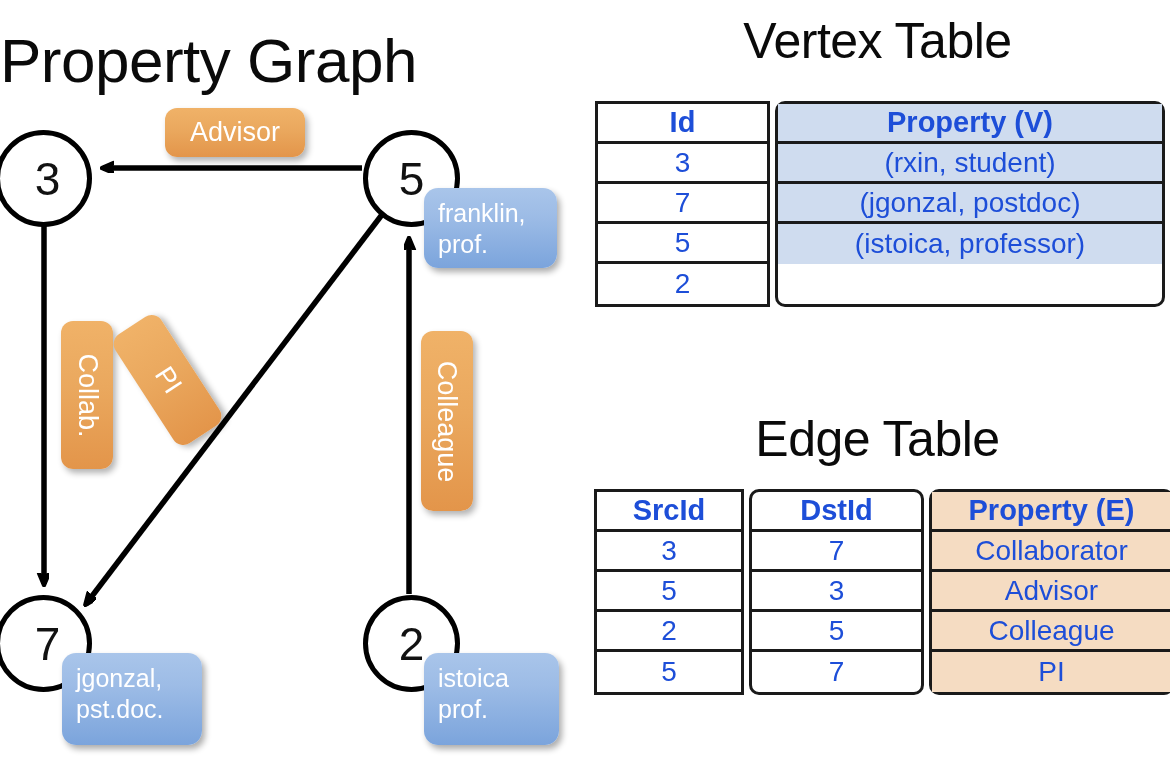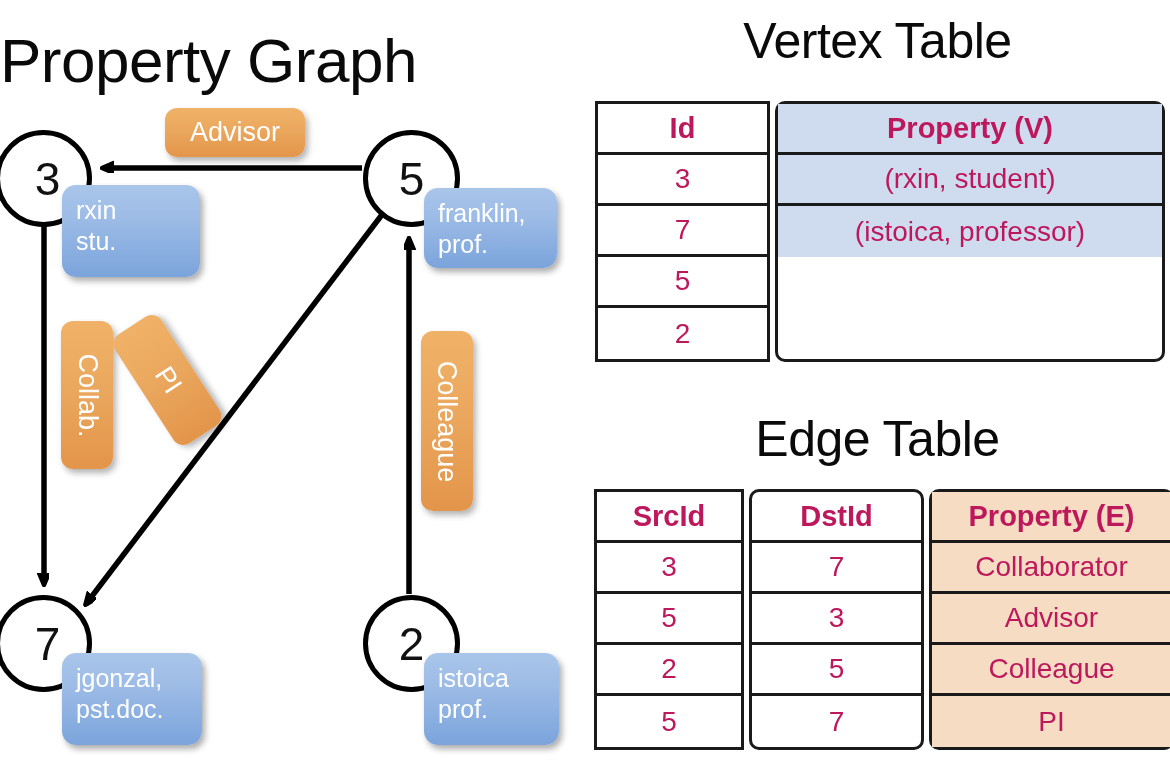--- a/index.html
+++ b/index.html
@@ -146,28 +146,28 @@
   .tbl-col {
     border: 3px solid #1a1a1a;
     box-sizing: border-box;
     display: flex;
     flex-direction: column;
     background: #ffffff;
   }
   .tbl-col + .tbl-col { margin-left: 5px; border-radius: 10px; }
   .cell {
     box-sizing: border-box;
-    height: 51px;
+    height: 40px;
     display: flex;
     align-items: center;
     justify-content: center;
     font-size: 28px;
     font-weight: 300;
     font-family: "Liberation Sans", sans-serif;
-    color: #be185d;
+    color: #1d4ed8;
     border-bottom: 3px solid #1a1a1a;
     white-space: nowrap;
   }
   .cell:last-child { border-bottom: none; }
   .cell.head { font-weight: bold; font-size: 29px; }
   .fill-blue   { background: #cfdcef; }
   .fill-orange { background: #f5dcc2; }
 
   
   #vertex-table { left: 595px; top: 101px; }
@@ -222,24 +222,20 @@
   <div id="vertex-5" class="vertex-node">
     <span class="vlabel">5</span>
   </div>
   <div id="vertex-7" class="vertex-node">
     <span class="vlabel">7</span>
   </div>
   <div id="vertex-2" class="vertex-node">
     <span class="vlabel">2</span>
   </div>
 
-  <div id="bubble-rxin" class="prop-bubble">
-    <div>rxin</div>
-    <div>stu.</div>
-  </div>
   <div id="bubble-franklin" class="prop-bubble">
     <div>franklin,</div>
     <div>prof.</div>
   </div>
   <div id="bubble-jgonzal" class="prop-bubble">
     <div>jgonzal,</div>
     <div>pst.doc.</div>
   </div>
   <div id="bubble-istoica" class="prop-bubble">
     <div>istoica</div>
@@ -253,20 +249,21 @@
   <div class="tbl-col col-id">
     <div class="cell head">Id</div>
     <div class="cell">3</div>
     <div class="cell">7</div>
     <div class="cell">5</div>
     <div class="cell">2</div>
   </div>
   <div class="tbl-col col-property">
     <div class="cell head fill-blue">Property (V)</div>
     <div class="cell fill-blue">(rxin, student)</div>
+    <div class="cell fill-blue">(jgonzal, postdoc)</div>
     <div class="cell fill-blue">(istoica, professor)</div>
   </div>
 </div>
 
 <div id="title-edge-table" class="title">Edge Table</div>
 
 <div id="edge-table" class="tbl-wrap">
   <div class="tbl-col col-src">
     <div class="cell head">SrcId</div>
     <div class="cell">3</div>

